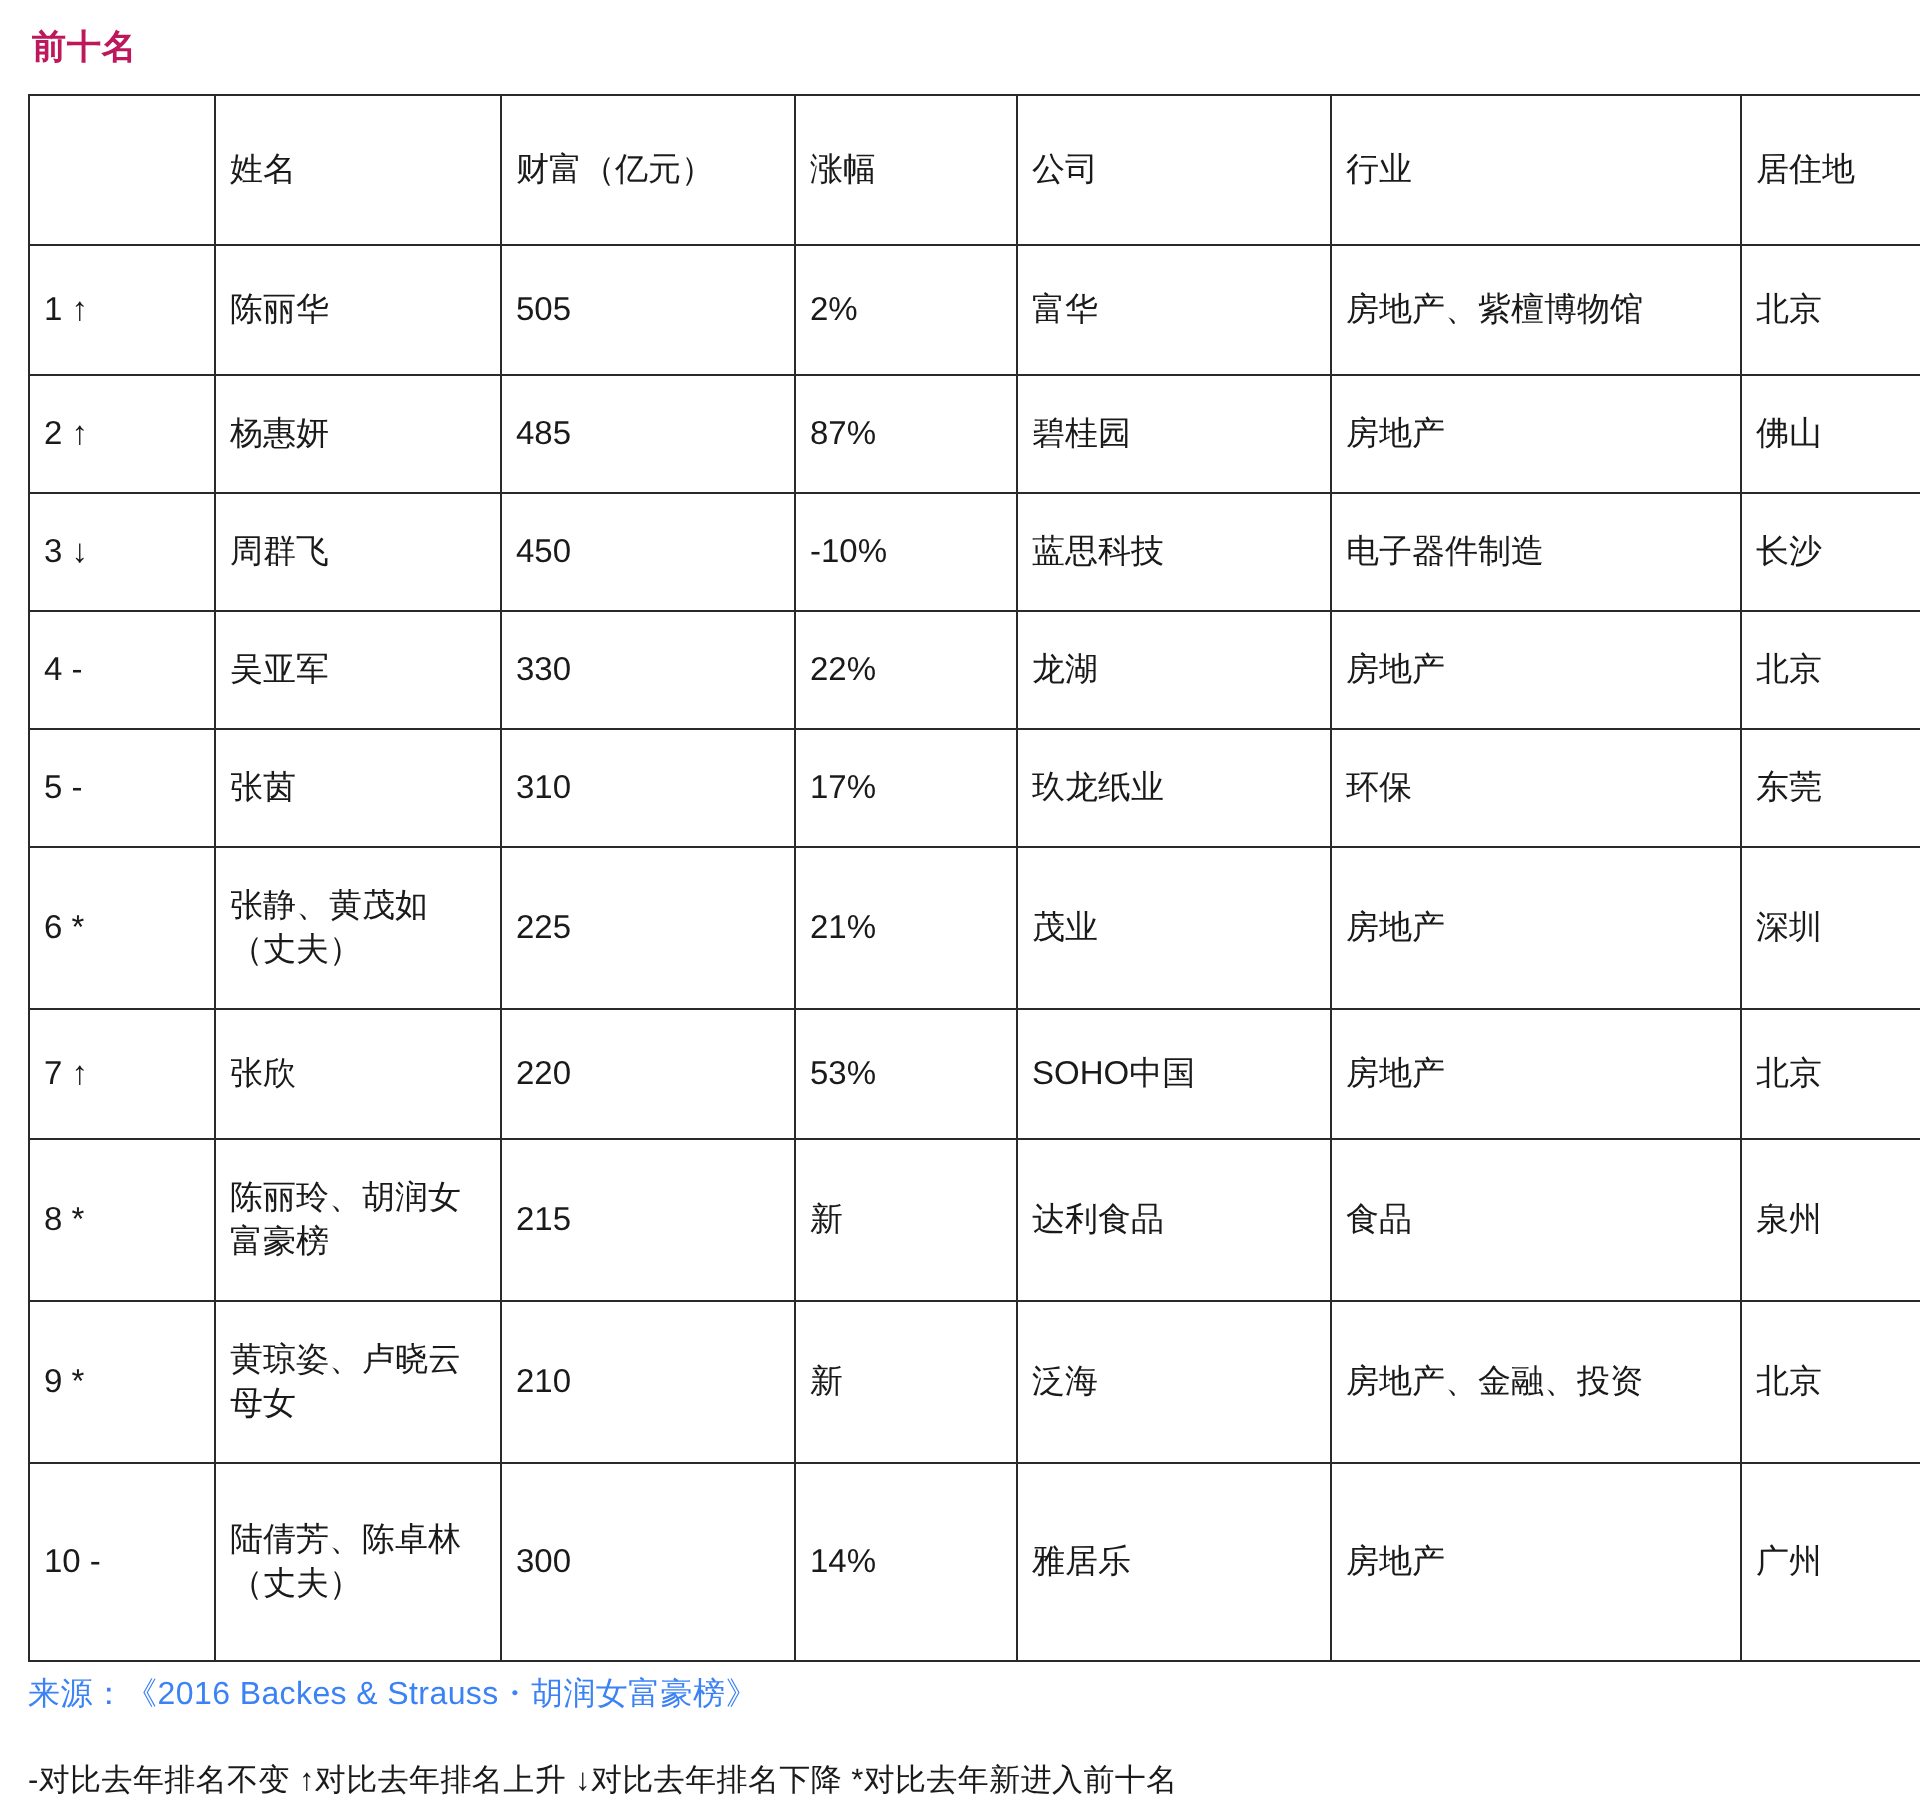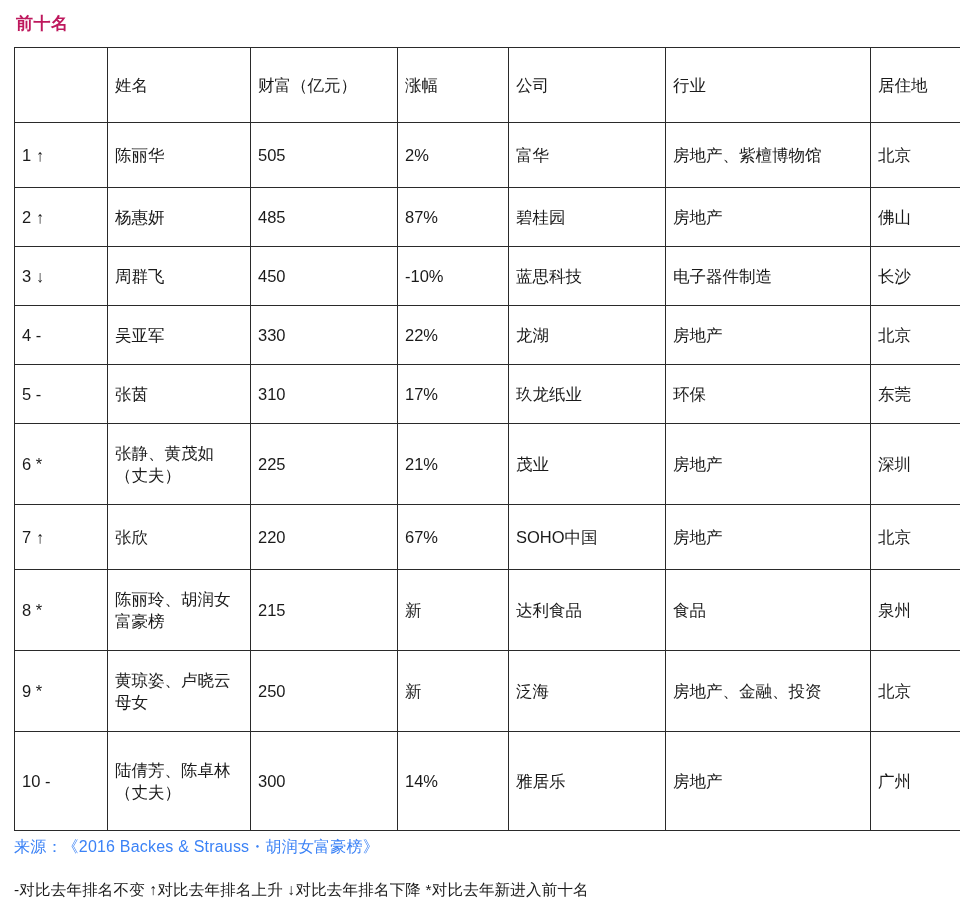--- a/index.html
+++ b/index.html
@@ -153,40 +153,40 @@
         <td>21%</td>
         <td>茂业</td>
         <td>房地产</td>
         <td>深圳</td>
 
       </tr>
       <tr class="r-7">
         <td>7 ↑</td>
         <td>张欣</td>
         <td>220</td>
-        <td>67%</td>
+        <td>53%</td>
         <td>SOHO中国</td>
         <td>房地产</td>
         <td>北京</td>
 
       </tr>
       <tr class="r-8">
         <td>8 *</td>
         <td>陈丽玲、胡润女富豪榜</td>
         <td>215</td>
         <td>新</td>
         <td>达利食品</td>
         <td>食品</td>
         <td>泉州</td>
 
       </tr>
       <tr class="r-9">
         <td>9 *</td>
         <td>黄琼姿、卢晓云母女</td>
-        <td>250</td>
+        <td>210</td>
         <td>新</td>
         <td>泛海</td>
         <td>房地产、金融、投资</td>
         <td>北京</td>
 
       </tr>
       <tr class="r-10">
         <td>10 -</td>
         <td>陆倩芳、陈卓林（丈夫）</td>
         <td>300</td>

